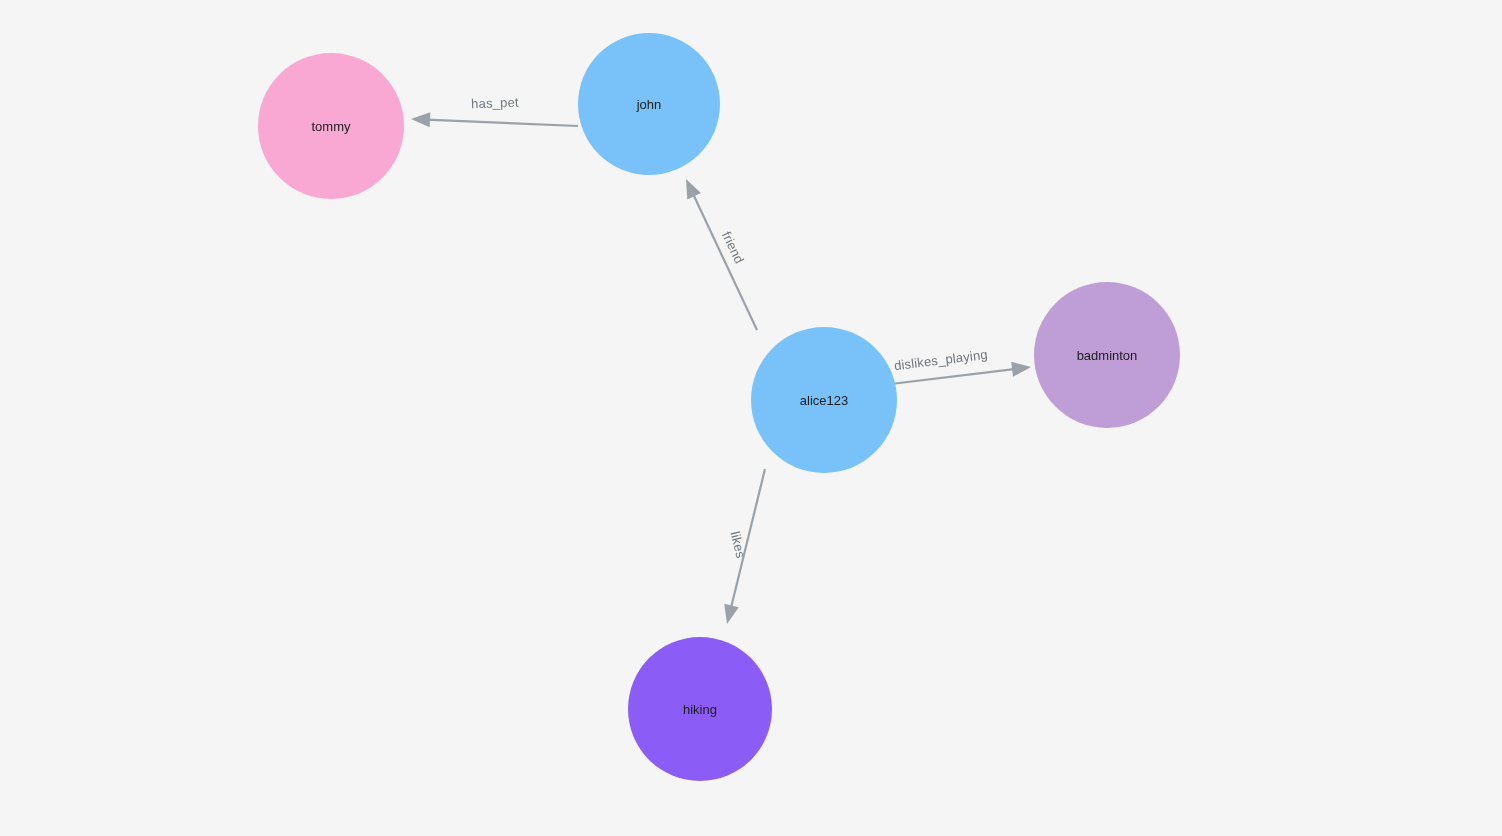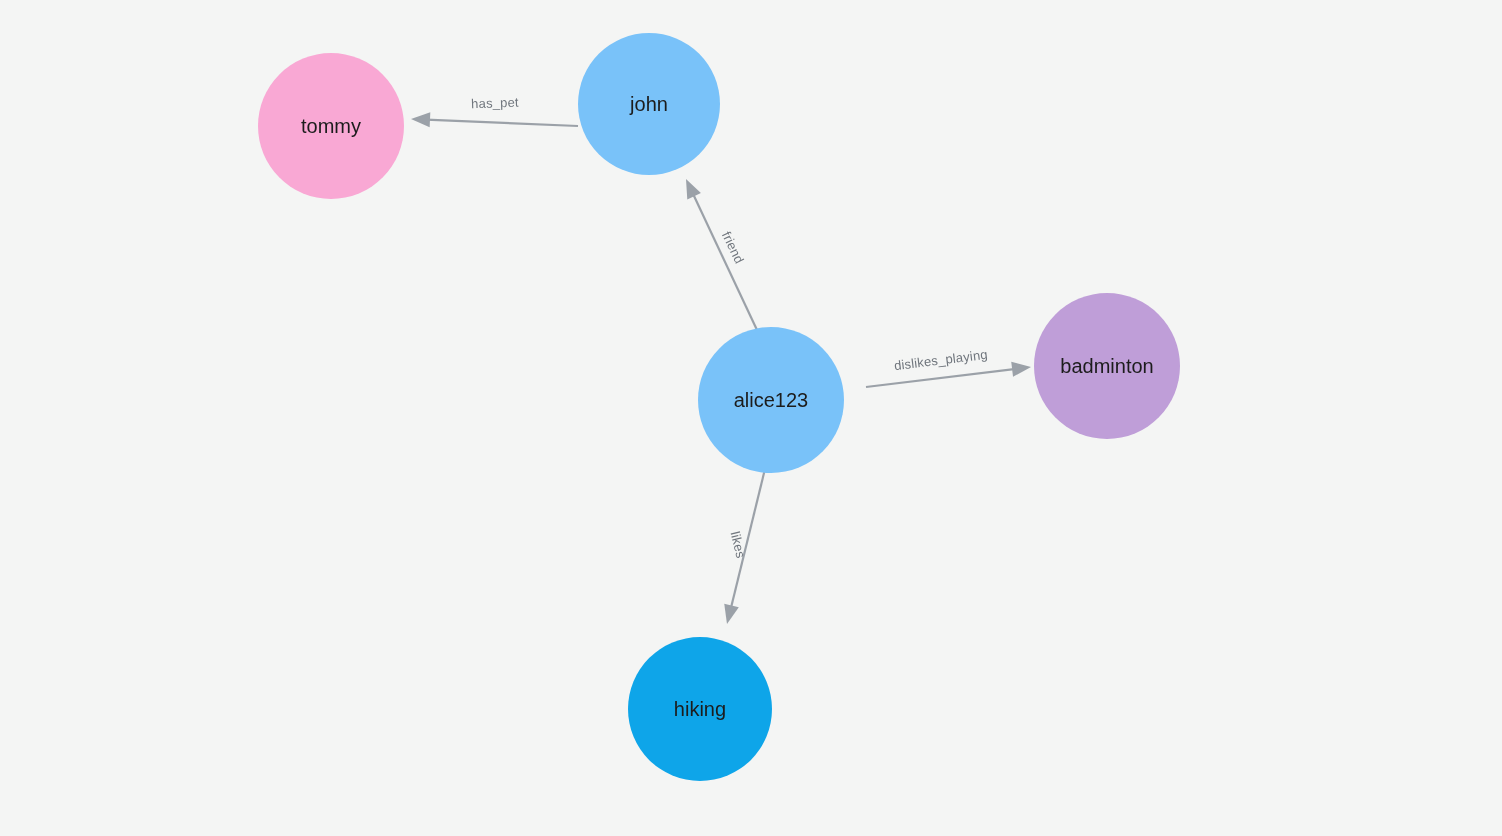--- a/index.html
+++ b/index.html
@@ -41,21 +41,21 @@
     border-radius: 50%;
     display: flex;
     align-items: center;
     justify-content: center;
     box-sizing: border-box;
     cursor: pointer;
   }
   .node-label {
     color: #1c1c1c;
     font-family: "Liberation Sans", sans-serif;
-    font-size: 20px;
+    font-size: 13px;
     line-height: 25px;
     text-align: center;
     width: 86%;
     overflow-wrap: break-word;
     word-break: break-word;
     pointer-events: none;
     user-select: none;
   }
 </style>
 </head>
@@ -78,24 +78,24 @@
       <text x="737" y="545" class="edge-label" text-anchor="middle" dominant-baseline="middle" transform="rotate(76 737 545)">likes</text>
     </svg>
 
   <div id="node-layer">
       <div class="node" style="left: 258px; top: 53px; width: 146px; height: 146px; background: #f9a8d4;">
         <span class="node-label">tommy</span>
       </div>
       <div class="node" style="left: 578px; top: 33px; width: 142px; height: 142px; background: rgb(121, 194, 249);">
         <span class="node-label">john</span>
       </div>
-      <div class="node" style="left: 698px; top: 327px; width: 146px; height: 146px; background: rgb(121, 194, 249);">
+      <div class="node" style="left: 751px; top: 327px; width: 146px; height: 146px; background: rgb(121, 194, 249);">
         <span class="node-label">alice123</span>
       </div>
-      <div class="node" style="left: 1034px; top: 293px; width: 146px; height: 146px; background: rgb(191, 158, 216);">
+      <div class="node" style="left: 1034px; top: 282px; width: 146px; height: 146px; background: rgb(191, 158, 216);">
         <span class="node-label">badminton</span>
       </div>
-      <div class="node" style="left: 628px; top: 637px; width: 144px; height: 144px; background: #0ea5e9;">
+      <div class="node" style="left: 628px; top: 637px; width: 144px; height: 144px; background: #8b5cf6;">
         <span class="node-label">hiking</span>
       </div>
     </div>
 
 </div>
 
 </body></html>

